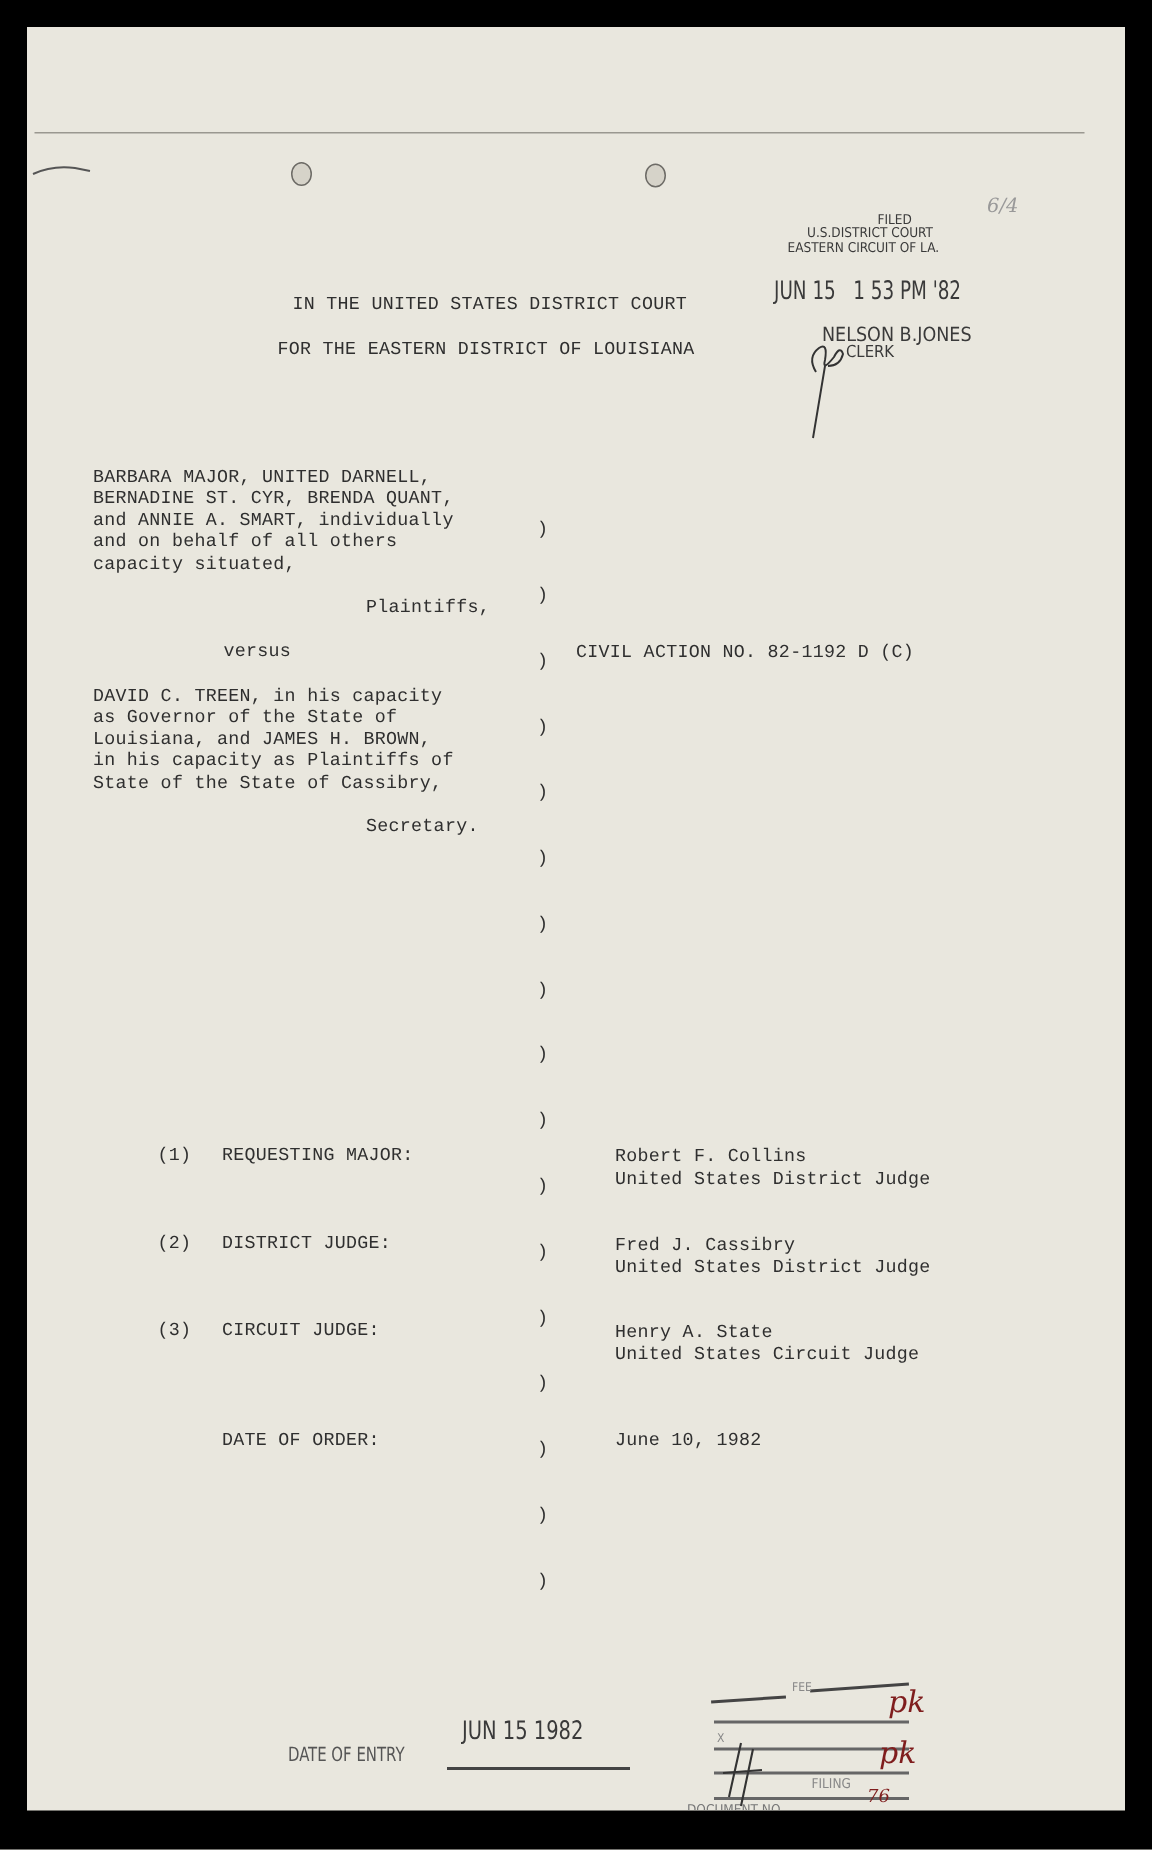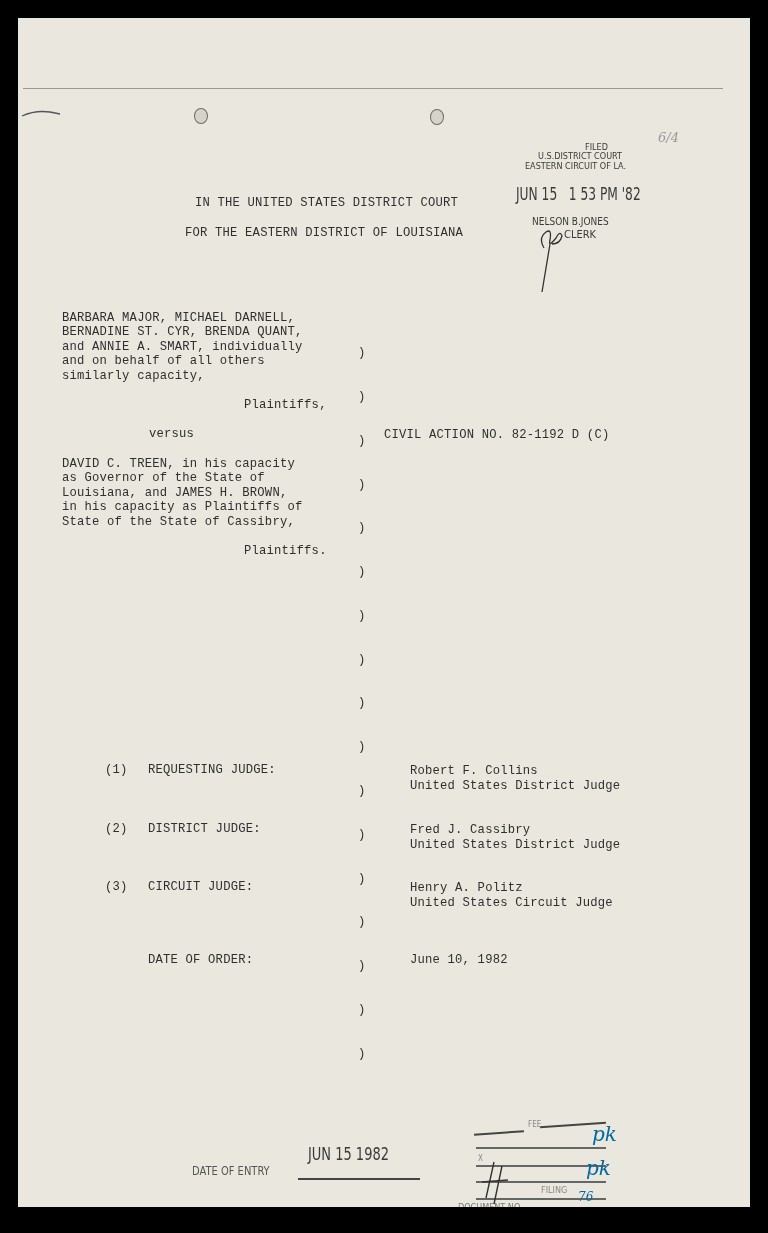--- a/index.html
+++ b/index.html
@@ -5,64 +5,64 @@
   html, body { margin:0; padding:0; }
   body { width:768px; height:1233px; background:#000; position:relative; overflow:hidden; }
   .paper { position:absolute; left:18px; top:18px; width:732px; height:1189px; background:#e9e7de; overflow:hidden; }
   .tw { font-family:"Liberation Mono","DejaVu Sans Mono",monospace; color:#2f2f2f; font-size:12.2px; letter-spacing:0.2px; white-space:pre; position:absolute; line-height:14.6px; }
   .stamp { font-family:"DejaVu Sans Condensed","DejaVu Sans",sans-serif; color:#3a3a3a; position:absolute; white-space:pre; }
   .hr-top { position:absolute; left:5px; top:70px; width:700px; height:1px; background:#9a9890; }
   .hole { position:absolute; width:12px; height:14px; border-radius:50%; border:1.5px solid #6d6b66; background:#d6d3c9; }
   .parens { position:absolute; left:340px; top:299px; }
   .paren { display:block; }
   .line { position:absolute; height:1.5px; background:#444; }
-  .hand { position:absolute; font-family:"DejaVu Serif",serif; font-style:italic; color:#0369a1; }
+  .hand { position:absolute; font-family:"DejaVu Serif",serif; font-style:italic; color:#7f1d1d; }
 </style>
 </head>
 <body>
 
 <div class="paper">
   <div class="hr-top"></div>
   <svg style="position:absolute;left:2px;top:88px" width="60" height="14">
       <path d="M2 10 Q15 4 30 6 L40 8" stroke="#555" stroke-width="1.3" fill="none"></path>
     </svg>
   <div class="hole" style="left:176px;top:90px"></div>
   <div class="hole" style="left:412px;top:91px"></div>
 
   <div class="hand" style="left:640px;top:112px;font-size:13px;color:#999">6/4</div>
 
   <div>
     <div class="stamp" style="left:567px;top:124px;font-size:9px">FILED</div>
     <div class="stamp" style="left:520px;top:133px;font-size:9px">U.S.DISTRICT COURT</div>
     <div class="stamp" style="left:507px;top:143px;font-size:9px">EASTERN CIRCUIT OF LA.</div>
     <div class="stamp" style="left:498px;top:166px;font-size:17px;transform:scaleX(0.8);transform-origin:left">JUN 15   1 53 PM '82</div>
-    <div class="stamp" style="left:514px;top:198px;font-size:10px">NELSON B.JONES</div>
+    <div class="stamp" style="left:530px;top:198px;font-size:13px">NELSON B.JONES</div>
     <div class="stamp" style="left:546px;top:210px;font-size:11px">CLERK</div>
     <svg style="position:absolute;left:512px;top:200px" width="40" height="80">
         <path d="M14 30 Q8 20 16 14 Q22 10 20 22 Q18 30 26 20 Q30 12 32 18 Q30 26 22 26 M20 26 L12 74" stroke="#333" stroke-width="1.3" fill="none"></path>
       </svg>
   </div>
 
   <div class="tw" style="left:167px;top:208px">FOR THE EASTERN DISTRICT OF LOUISIANA</div>
   <div class="tw" style="left:177px;top:178px">IN THE UNITED STATES DISTRICT COURT</div>
 
   <div>
-    <div class="tw" style="left:44px;top:293px">BARBARA MAJOR, MICHAEL DARNELL,</div>
+    <div class="tw" style="left:44px;top:293px">BARBARA MAJOR, UNITED DARNELL,</div>
     <div class="tw" style="left:44px;top:307px">BERNADINE ST. CYR, BRENDA QUANT,</div>
     <div class="tw" style="left:44px;top:322px">and ANNIE A. SMART, individually</div>
     <div class="tw" style="left:44px;top:336px">and on behalf of all others</div>
-    <div class="tw" style="left:44px;top:351px">similarly capacity,</div>
+    <div class="tw" style="left:44px;top:351px">capacity situated,</div>
     <div class="tw" style="left:226px;top:380px">Plaintiffs,</div>
     <div class="tw" style="left:131px;top:409px">versus</div>
     <div class="tw" style="left:44px;top:439px">DAVID C. TREEN, in his capacity</div>
     <div class="tw" style="left:44px;top:453px">as Governor of the State of</div>
     <div class="tw" style="left:44px;top:468px">Louisiana, and JAMES H. BROWN,</div>
     <div class="tw" style="left:44px;top:482px">in his capacity as Plaintiffs of</div>
     <div class="tw" style="left:44px;top:497px">State of the State of Cassibry,</div>
-    <div class="tw" style="left:226px;top:526px">Plaintiffs.</div>
+    <div class="tw" style="left:226px;top:526px">Secretary.</div>
 
     <div class="tw parens">
       <span class="paren">)</span>
       <span class="paren">)</span>
       <span class="paren">)</span>
       <span class="paren">)</span>
       <span class="paren">)</span>
       <span class="paren">)</span>
       <span class="paren">)</span>
       <span class="paren">)</span>
@@ -76,34 +76,34 @@
       <span class="paren">)</span>
       <span class="paren">)</span>
     </div>
   </div>
 
   <div class="tw" style="left:366px;top:410px">CIVIL ACTION NO. 82-1192 D (C)</div>
 
   <div>
     <div>
       <div class="tw" style="left:87px;top:745px">(1)</div>
-      <div class="tw" style="left:130px;top:745px">REQUESTING JUDGE:</div>
+      <div class="tw" style="left:130px;top:745px">REQUESTING MAJOR:</div>
       <div class="tw" style="left:392px;top:746px">Robert F. Collins</div>
       <div class="tw" style="left:392px;top:761px">United States District Judge</div>
     </div>
     <div>
       <div class="tw" style="left:87px;top:804px">(2)</div>
       <div class="tw" style="left:130px;top:804px">DISTRICT JUDGE:</div>
       <div class="tw" style="left:392px;top:805px">Fred J. Cassibry</div>
       <div class="tw" style="left:392px;top:820px">United States District Judge</div>
     </div>
     <div>
       <div class="tw" style="left:87px;top:862px">(3)</div>
       <div class="tw" style="left:130px;top:862px">CIRCUIT JUDGE:</div>
-      <div class="tw" style="left:392px;top:863px">Henry A. Politz</div>
+      <div class="tw" style="left:392px;top:863px">Henry A. State</div>
       <div class="tw" style="left:392px;top:878px">United States Circuit Judge</div>
     </div>
   </div>
 
   <div class="tw" style="left:130px;top:935px">DATE OF ORDER:</div>
   <div class="tw" style="left:392px;top:935px">June 10, 1982</div>
 
   <div>
     <div class="stamp" style="left:174px;top:1145px;font-size:13px;transform:scaleX(0.85);transform-origin:left;color:#555">DATE OF ENTRY</div>
     <div class="stamp" style="left:290px;top:1126px;font-size:17px;transform:scaleX(0.85);transform-origin:left">JUN 15 1982</div>

